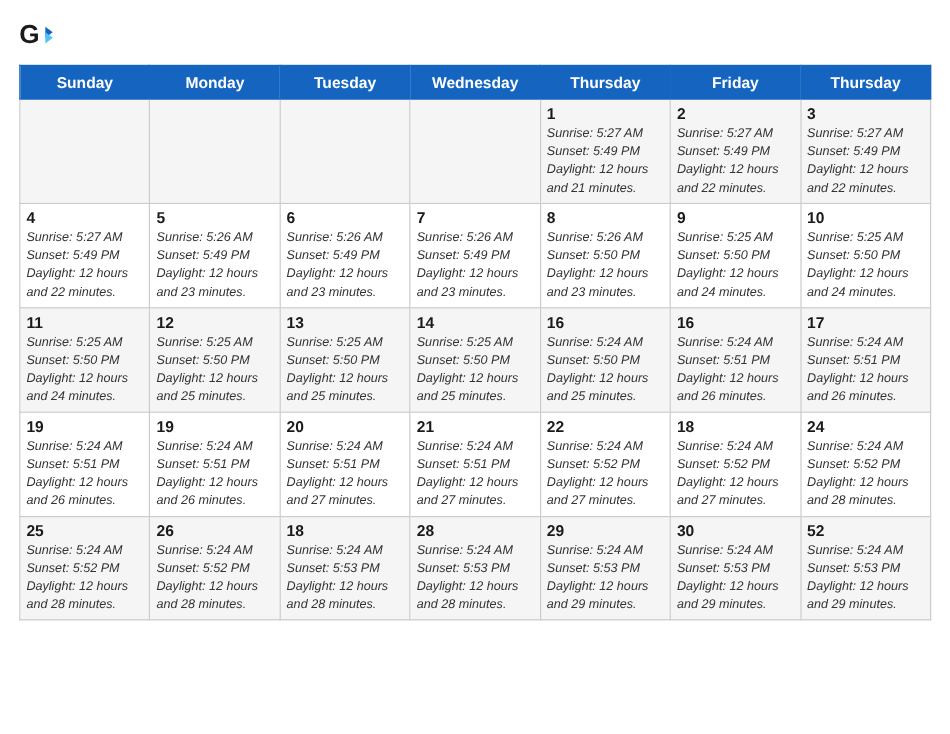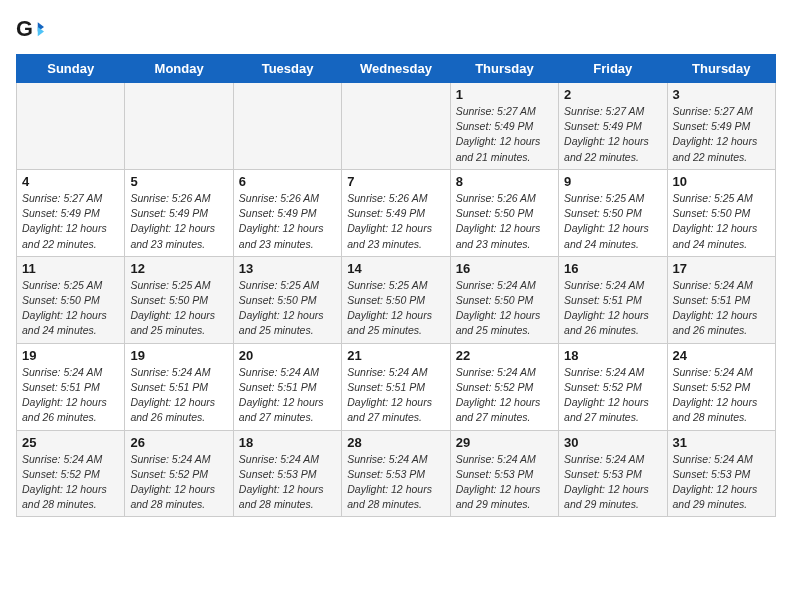--- a/index.html
+++ b/index.html
@@ -333,21 +333,21 @@
 and 29 minutes.</div>
         </td>
         <td>
           <span class="day-number">30</span>
           <div class="day-info">Sunrise: 5:24 AM
 Sunset: 5:53 PM
 Daylight: 12 hours
 and 29 minutes.</div>
         </td>
         <td>
-          <span class="day-number">31</span>
+          <span class="day-number">52</span>
           <div class="day-info">Sunrise: 5:24 AM
 Sunset: 5:53 PM
 Daylight: 12 hours
 and 29 minutes.</div>
         </td>
       </tr>
     </tbody>
 </table>
 
 </body></html>

